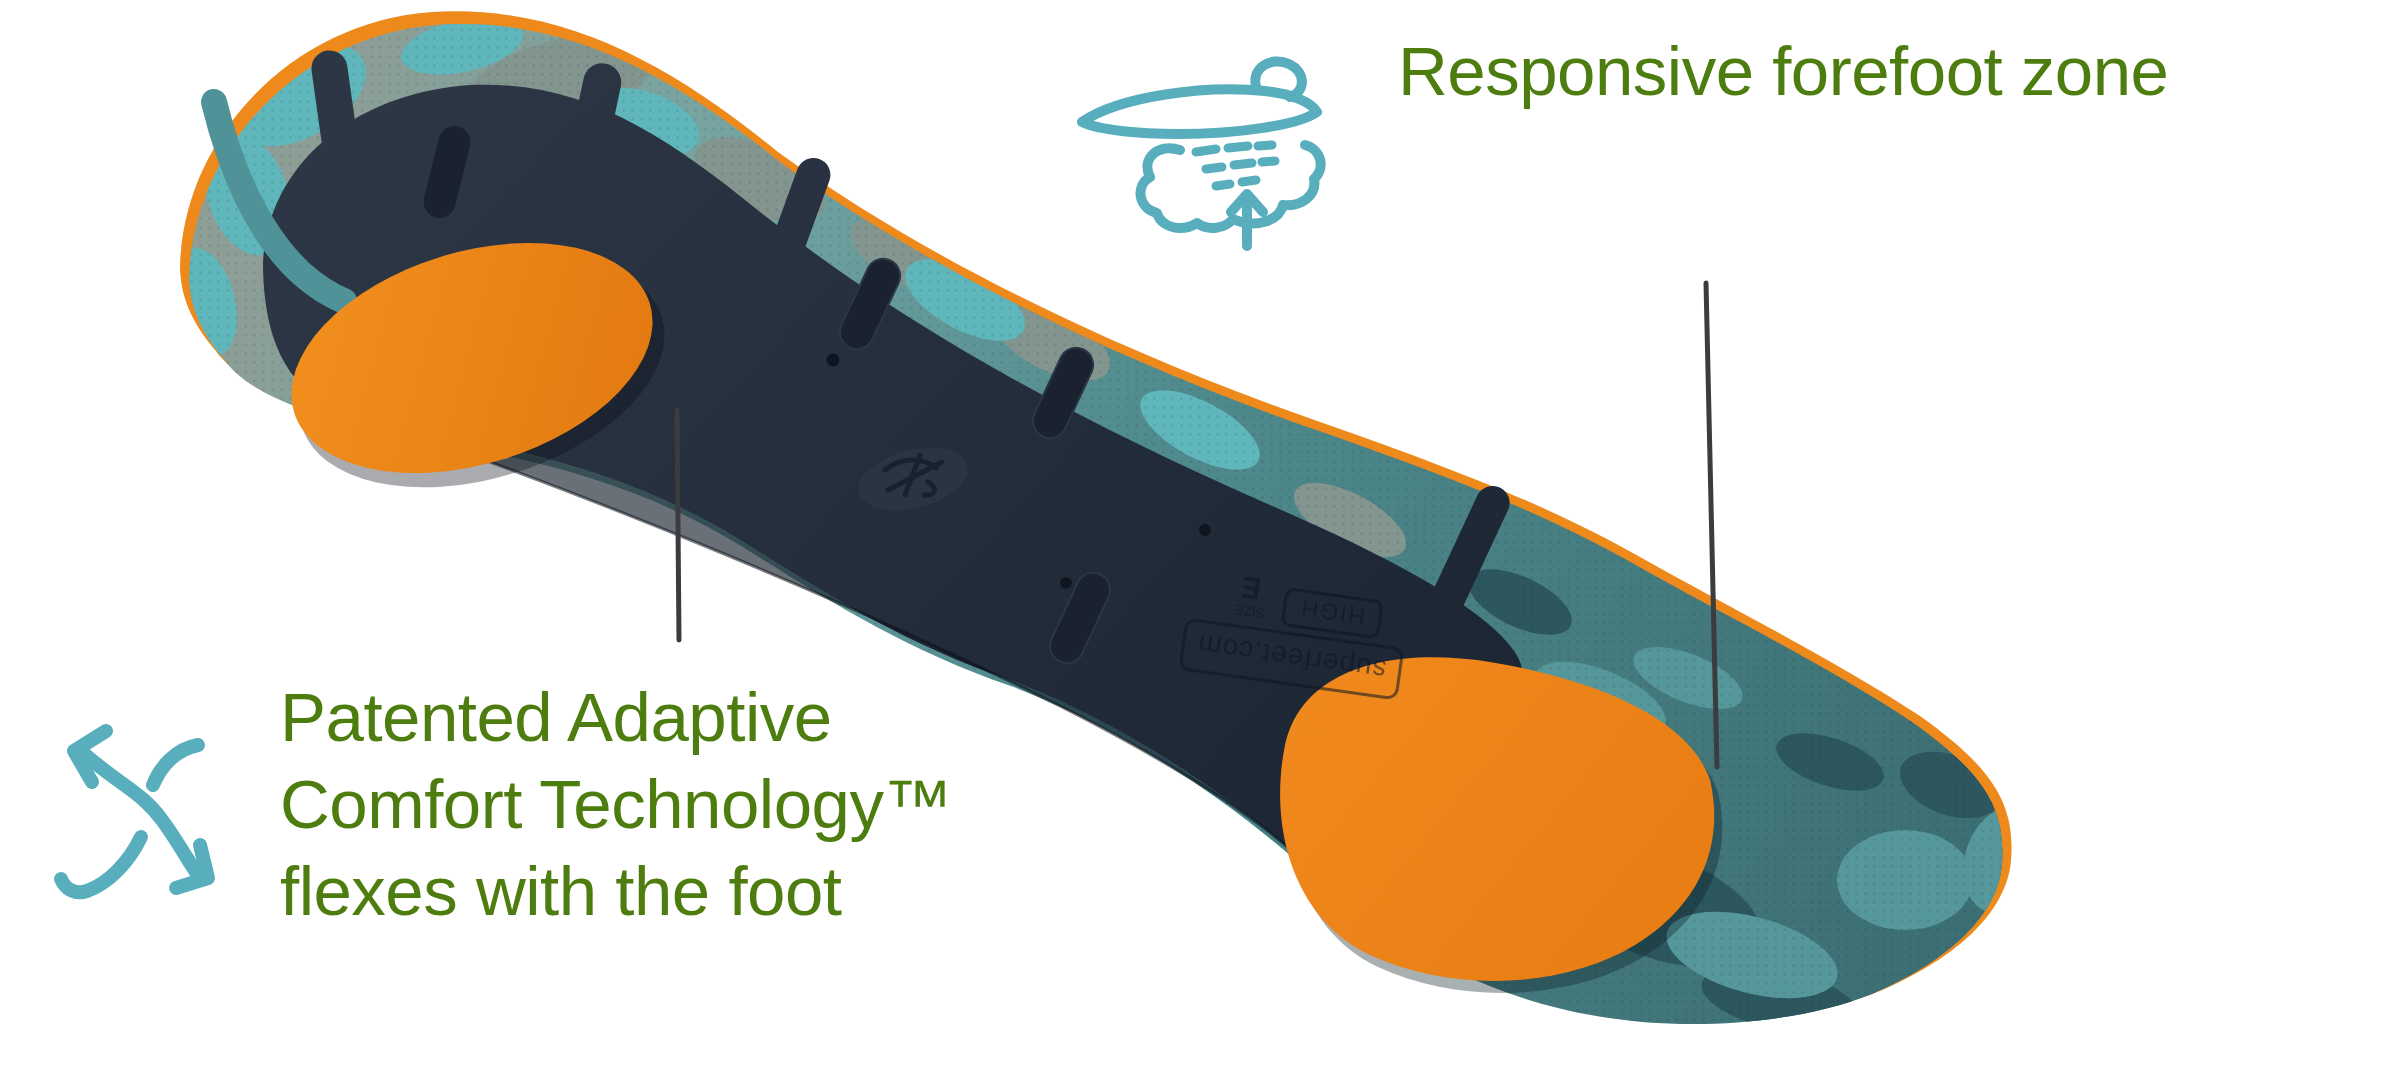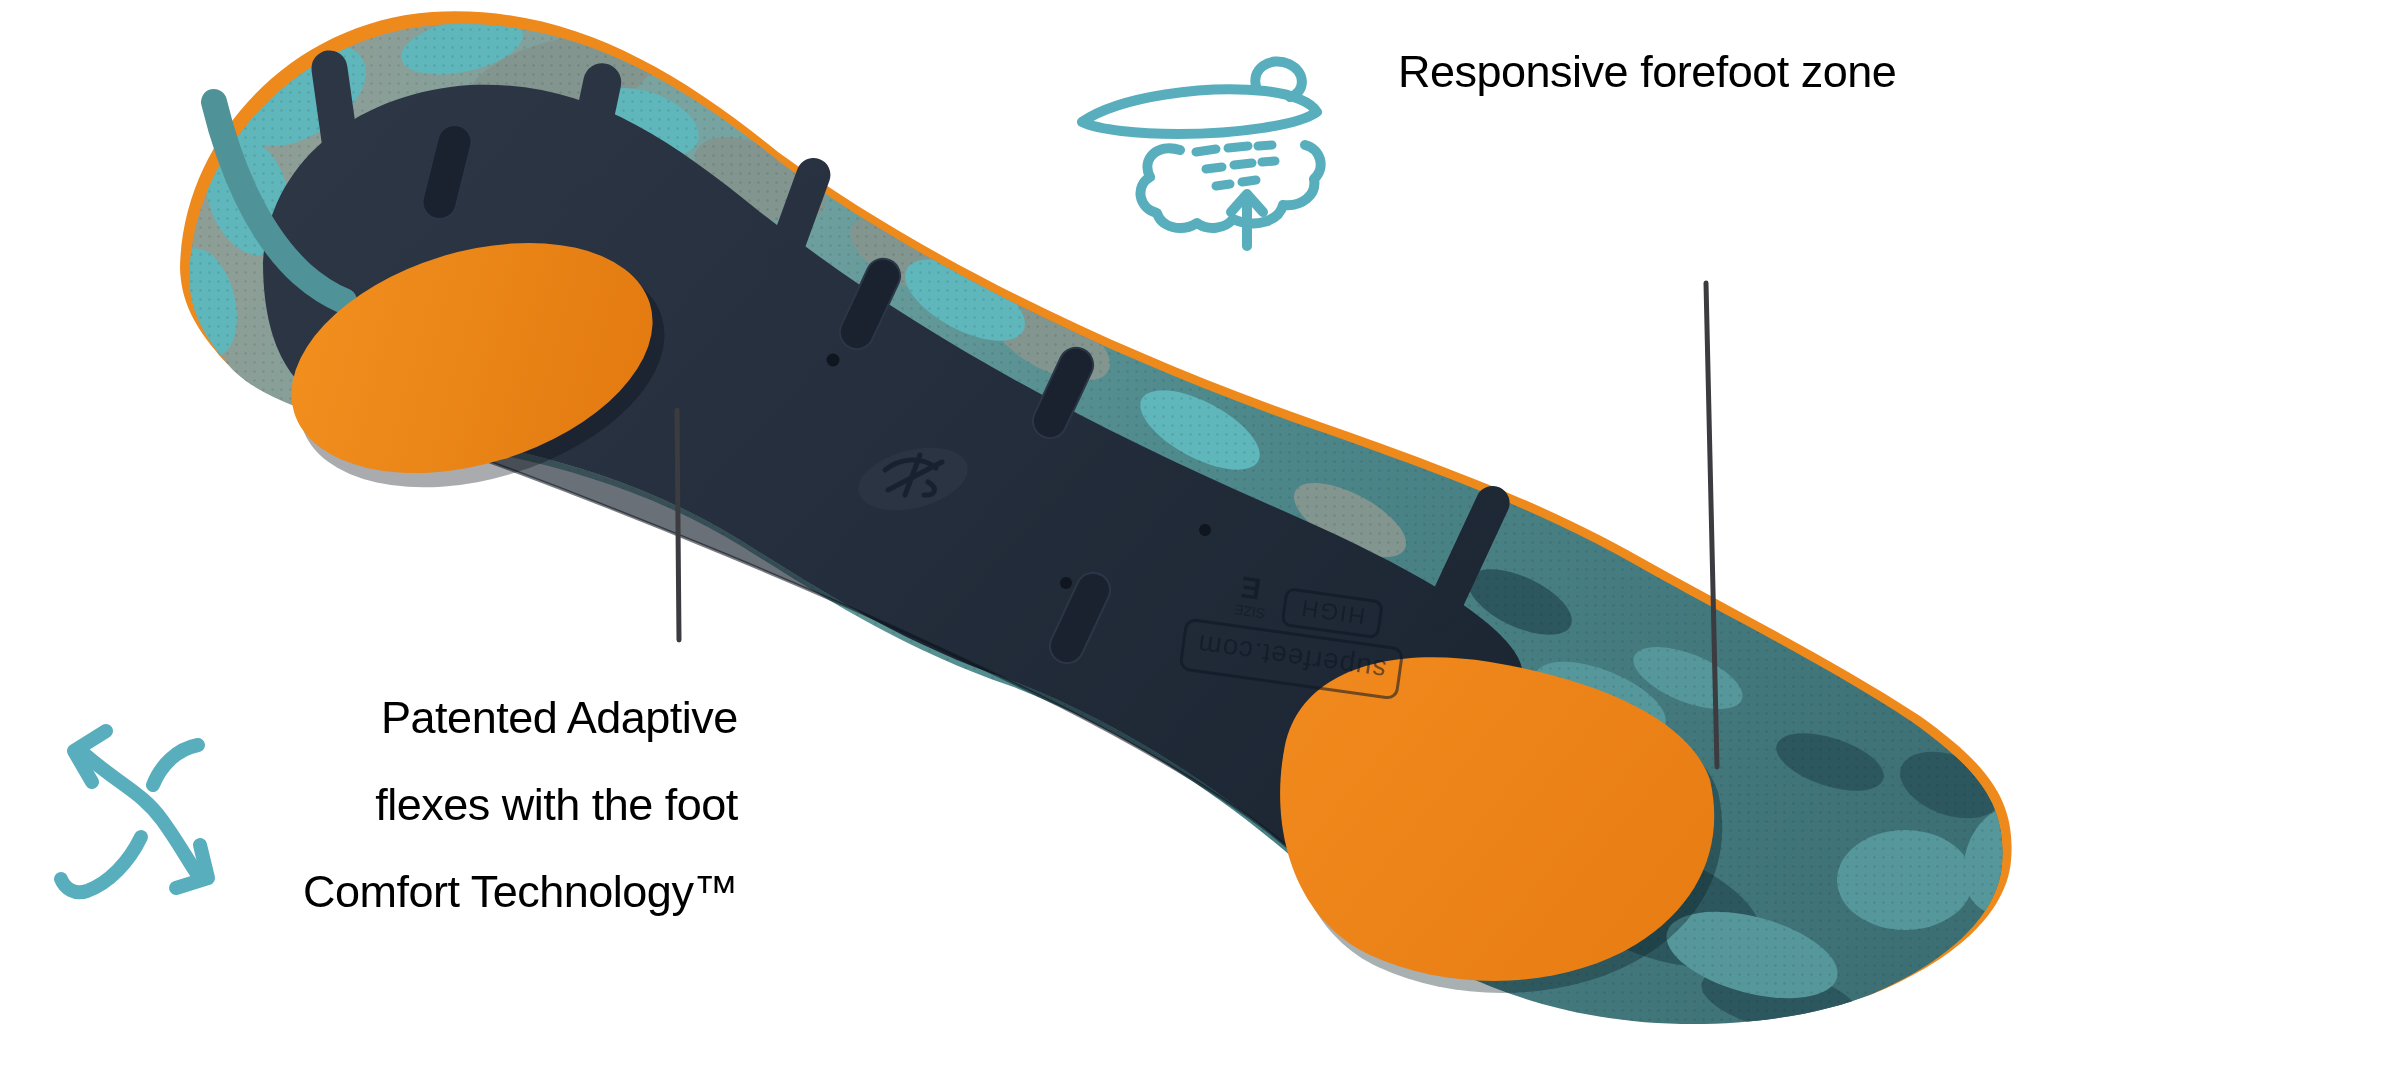--- a/index.html
+++ b/index.html
@@ -6,29 +6,29 @@
   body{
     width:2400px;height:1067px;
     background:#ffffff;
     font-family:"Liberation Sans", sans-serif;
     overflow:hidden;
   }
   .stage{position:relative;width:2400px;height:1067px;background:#ffffff;}
   .art{position:absolute;left:0;top:0;}
   .callout-text{
     position:absolute;
-    color:#000000;
-    font-size:45px;
+    color:#4d7c0f;
+    font-size:69px;
     line-height:87px;
     letter-spacing:-0.5px;
     white-space:nowrap;
   }
   .callout-text .line{display:block;}
   #callout-forefoot{left:1398px;top:28px;}
-  #callout-flex{left:303px;top:674px;text-align:right;}
+  #callout-flex{left:280px;top:674px;}
 </style>
 </head>
 <body>
 
 <div class="stage">
 
   <svg class="art" width="2400" height="1067" viewBox="0 0 2400 1067">
     <defs>
       <path id="sil" d="M 180,268
         C 182,140 290,22 432,12
@@ -226,17 +226,17 @@
       <path d="M 141,837 C 129,862 109,883 87,891 C 75,895 65,889 61,879"></path>
     </g>
   </svg>
 
   <div id="callout-forefoot" class="callout-text">
     <span class="line">Responsive forefoot zone</span>
   </div>
 
   <div id="callout-flex" class="callout-text">
     <span class="line">Patented Adaptive</span>
+    <span class="line">Comfort Technology™</span>
     <span class="line">flexes with the foot</span>
-    <span class="line">Comfort Technology™</span>
   </div>
 
 </div>
 
 </body></html>

